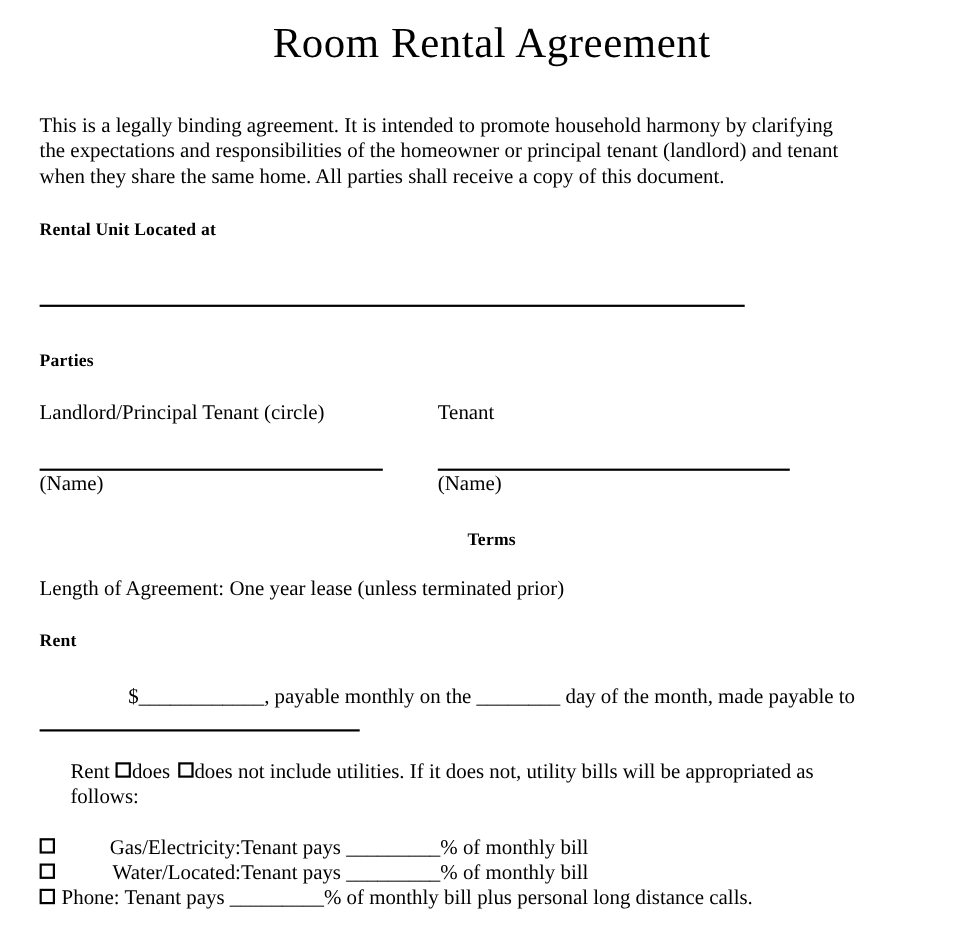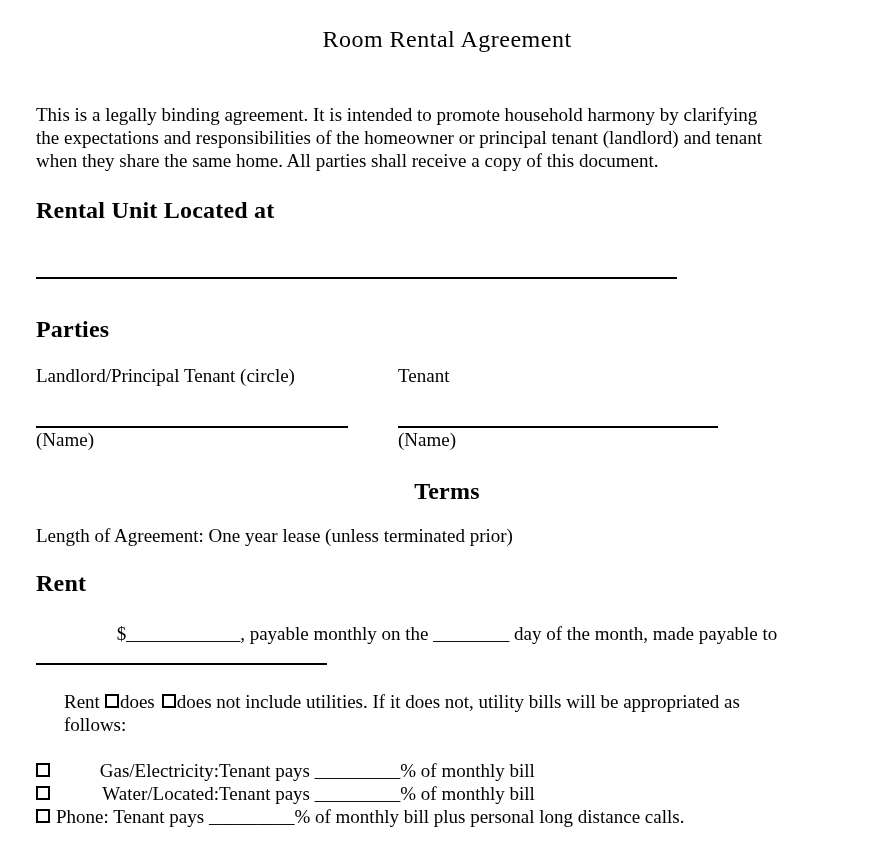--- a/index.html
+++ b/index.html
@@ -5,30 +5,30 @@
   html,body { margin:0; padding:0; }
   body {
     width:888px; height:865px; background:#ffffff; color:#000000;
     font-family:"Liberation Serif","DejaVu Serif",serif;
     font-size:19px; line-height:23px;
     overflow:hidden;
   }
   .page { padding:22px 30px 0 36px; }
 
   .title {
-    font-size:24px; line-height:35px; font-weight:400;
+    font-size:39px; line-height:35px; font-weight:400;
     text-align:center; letter-spacing:0.5px;
     margin:0 0 46px 0;
   }
 
   .intro { margin:0 0 27px 0; }
   .intro .line { white-space:nowrap; }
 
   .heading {
-    font-size:24px; line-height:22px; font-weight:700;
+    font-size:16px; line-height:22px; font-weight:700;
     letter-spacing:0.2px; margin:0;
   }
 
   .rule { height:0; border-bottom:2px solid #000; }
   .addr-rule { width:641px; margin-top:56px; }
   .label-line { line-height:23px; }
 
   .parties-heading { margin-top:39px; }
   .cols { display:flex; }
   .party-labels { margin-top:24px; }

